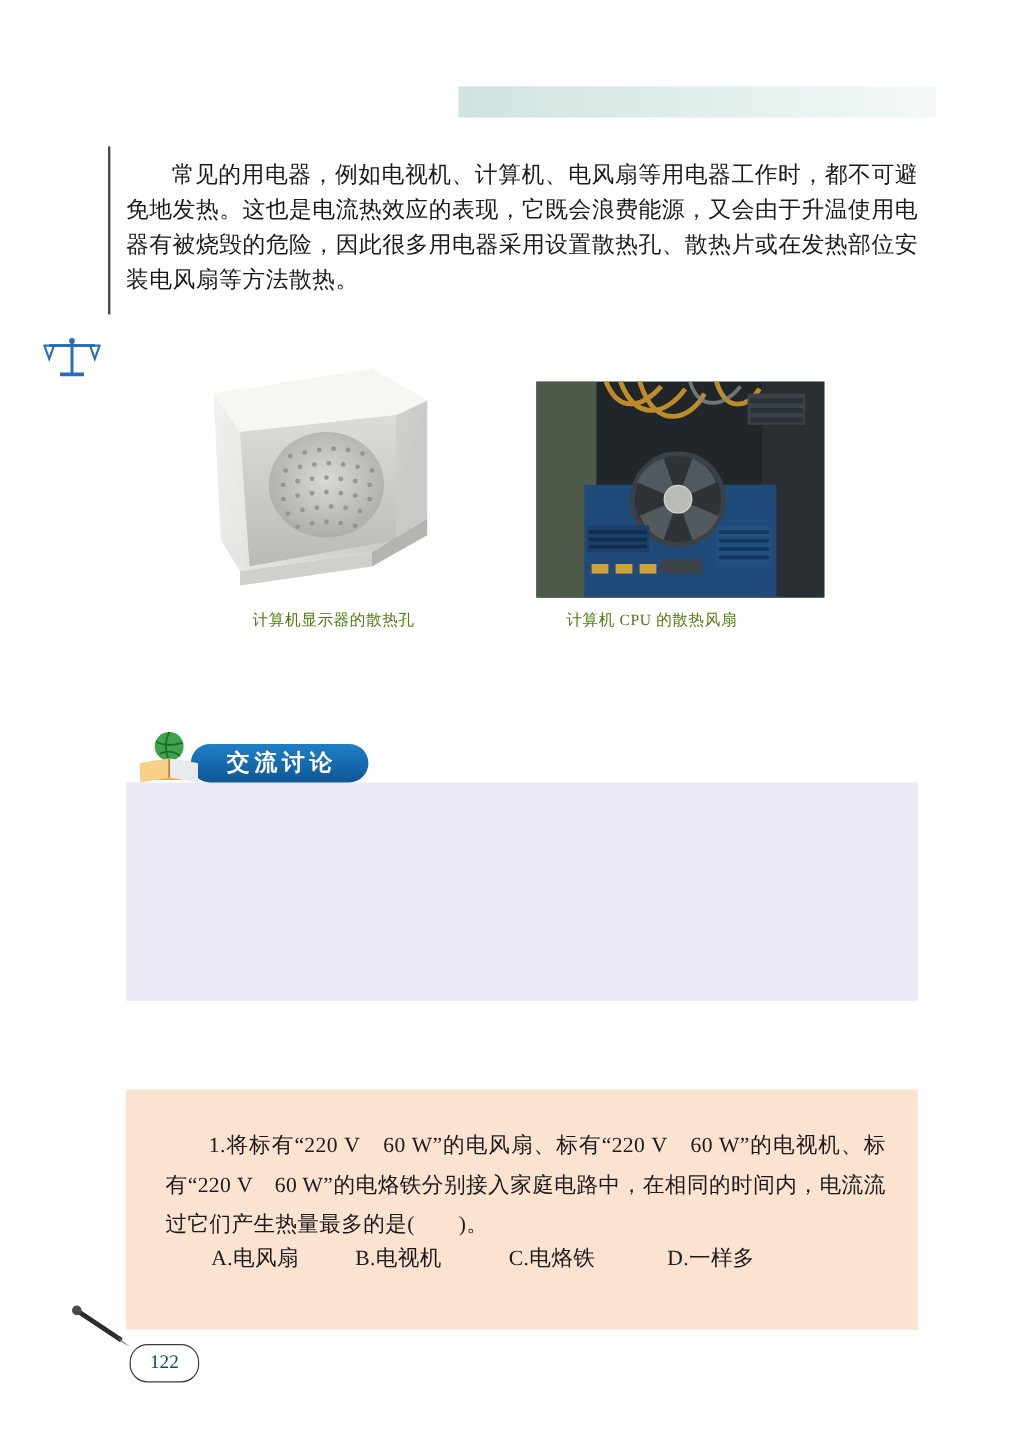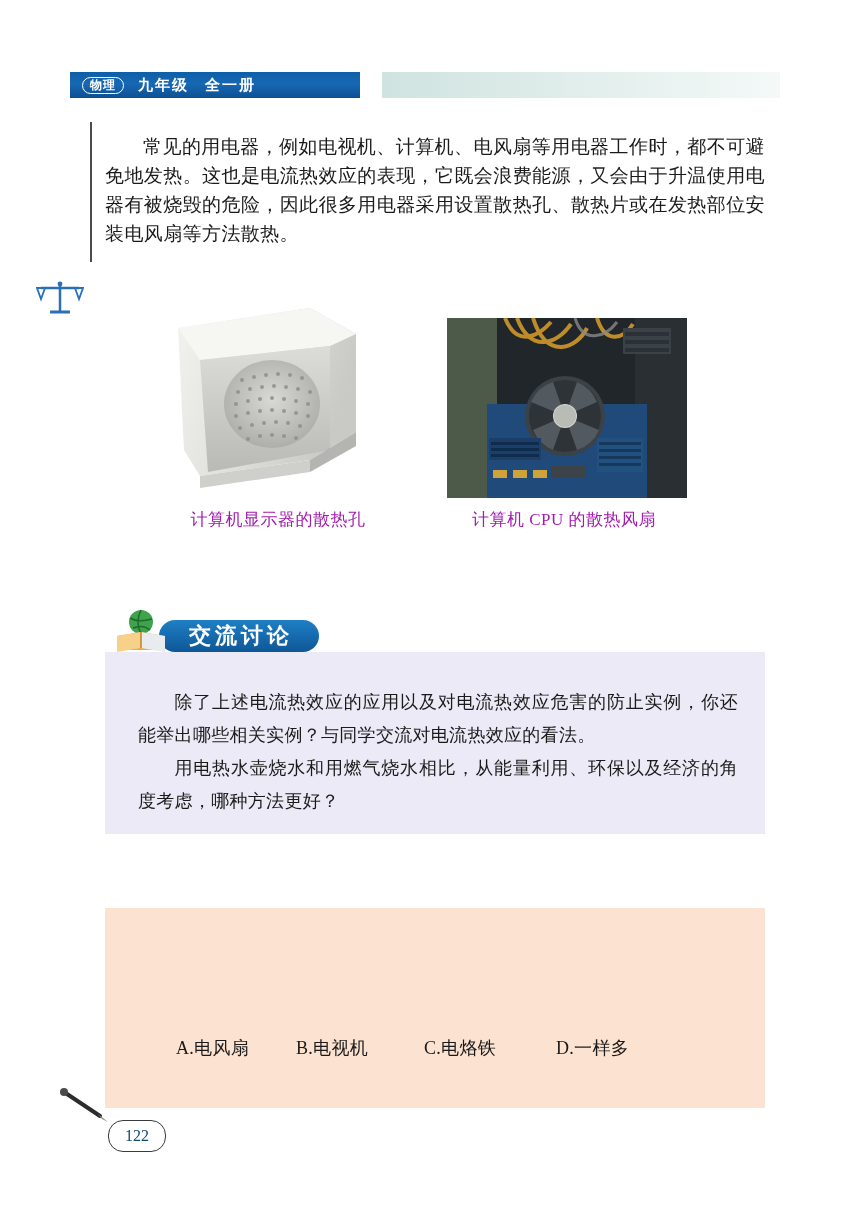--- a/index.html
+++ b/index.html
@@ -125,22 +125,22 @@
     position: absolute;
     left: 447px;
     top: 318px;
     width: 240px;
     height: 180px;
     background: #1d2326;
     overflow: hidden;
   }
   .cap {
     position: absolute;
-    font-size: 17px;
-    color: #a21caf;
+    font-size: 13px;
+    color: #4d7c0f;
     letter-spacing: 0.5px;
   }
   .cap-monitor { left: 178px; top: 508px; width: 200px; text-align: center; }
   .cap-cpu { left: 472px; top: 508px; width: 190px; }
   .fig-title {
     position: absolute;
     left: 0; top: 554px;
     width: 849px;
     text-align: center;
     font-size: 14.5px;
@@ -156,21 +156,21 @@
   .banner-pill {
     position: absolute;
     left: 54px;
     top: 0;
     height: 32px;
     padding: 0 26px 0 30px;
     border-radius: 16px;
     background: linear-gradient(to bottom, #1f7fc4 0%, #1569ad 55%, #0f5795 100%);
     color: #ffffff;
     font-family: "Liberation Serif", serif;
-    font-size: 22px;
+    font-size: 19px;
     font-weight: bold;
     letter-spacing: 4px;
     display: flex;
     align-items: center;
     box-sizing: border-box;
   }
   .banner-1 { left: 105px; top: 620px; width: 300px; }
   .banner-2 { left: 105px; top: 875px; width: 280px; }
 
   .box-discuss {
@@ -258,25 +258,20 @@
     font-size: 16px;
     color: #0c4a6e;
   }
 </style>
 </head>
 <body>
 
 <div class="page">
 
   <div class="header">
-    <div class="header-tab">
-      <span class="subject-badge">物理</span>
-      <span class="header-grade">九年级</span>
-      <span class="header-vol">全一册</span>
-    </div>
     <div class="header-bar"></div>
   </div>
 
   <div class="left-rule"></div>
 
   <div class="para"><span class="indent"></span><span>常见的用电器，例如电视机、计算机、电风扇等用电器工作时，都不可避免地发热。这也是电流热效应的表现，它既会浪费能源，又会由于升温使用电器有被烧毁的危险，因此很多用电器采用设置散热孔、散热片或在发热部位安装电风扇等方法散热。</span></div>
 
   <div class="scales-icon">
     <svg width="48" height="40" viewBox="0 0 48 40">
       <line x1="24" y1="4" x2="24" y2="34" stroke="#2b6fb5" stroke-width="2.5"></line>
@@ -420,24 +415,23 @@
     </div>
     <svg width="70" height="46" viewBox="0 0 70 46" style="position:absolute;left:6px;top:-12px;">
       <ellipse cx="30" cy="14" rx="12" ry="12" fill="#3fa34d"></ellipse>
       <path d="M19 10 q8 5 22 1 M30 2 q-6 12 0 24 M22 20 q10 -4 17 2" stroke="#1e6b2b" stroke-width="1.5" fill="none"></path>
       <path d="M6 42 L6 28 L30 24 L54 28 L54 42 Z" fill="#f2a93b"></path>
       <path d="M6 28 L30 24 L30 40 L6 44 Z" fill="#f7d08a"></path>
       <path d="M54 28 L30 24 L30 40 L54 44 Z" fill="#e8ecef"></path>
       <path d="M30 24 L30 40" stroke="#b97e22" stroke-width="1.4"></path>
     </svg>
   </div>
-  <div class="box-text discuss-p1"><span class="indent"></span><span>除了上述电流热效应的应用以及对电流热效应危害的防止实例，你还能举出哪些相关实例？与同学交流对电流热效应的看法。</span></div>
-  <div class="box-text discuss-p2"><span class="indent"></span><span>用电热水壶烧水和用燃气烧水相比，从能量利用、环保以及经济的角度考虑，哪种方法更好？</span></div>
 
   <div class="box-hw"></div>
+  <div class="box-text hw-p1"><span class="indent"></span><span>1.将标有“220 V　60 W”的电风扇、标有“220 V　60 W”的电视机、标有“220 V　60 W”的电烙铁分别接入家庭电路中，在相同的时间内，电流流过它们产生热量最多的是(　　)。</span></div>
   <div class="hw-opts">
     <span class="opt-a">A.电风扇</span>
     <span class="opt-b">B.电视机</span>
     <span class="opt-c">C.电烙铁</span>
     <span class="opt-d">D.一样多</span>
   </div>
 
 
   <div class="pen-icon">
     <svg width="52" height="40" viewBox="0 0 52 40">

